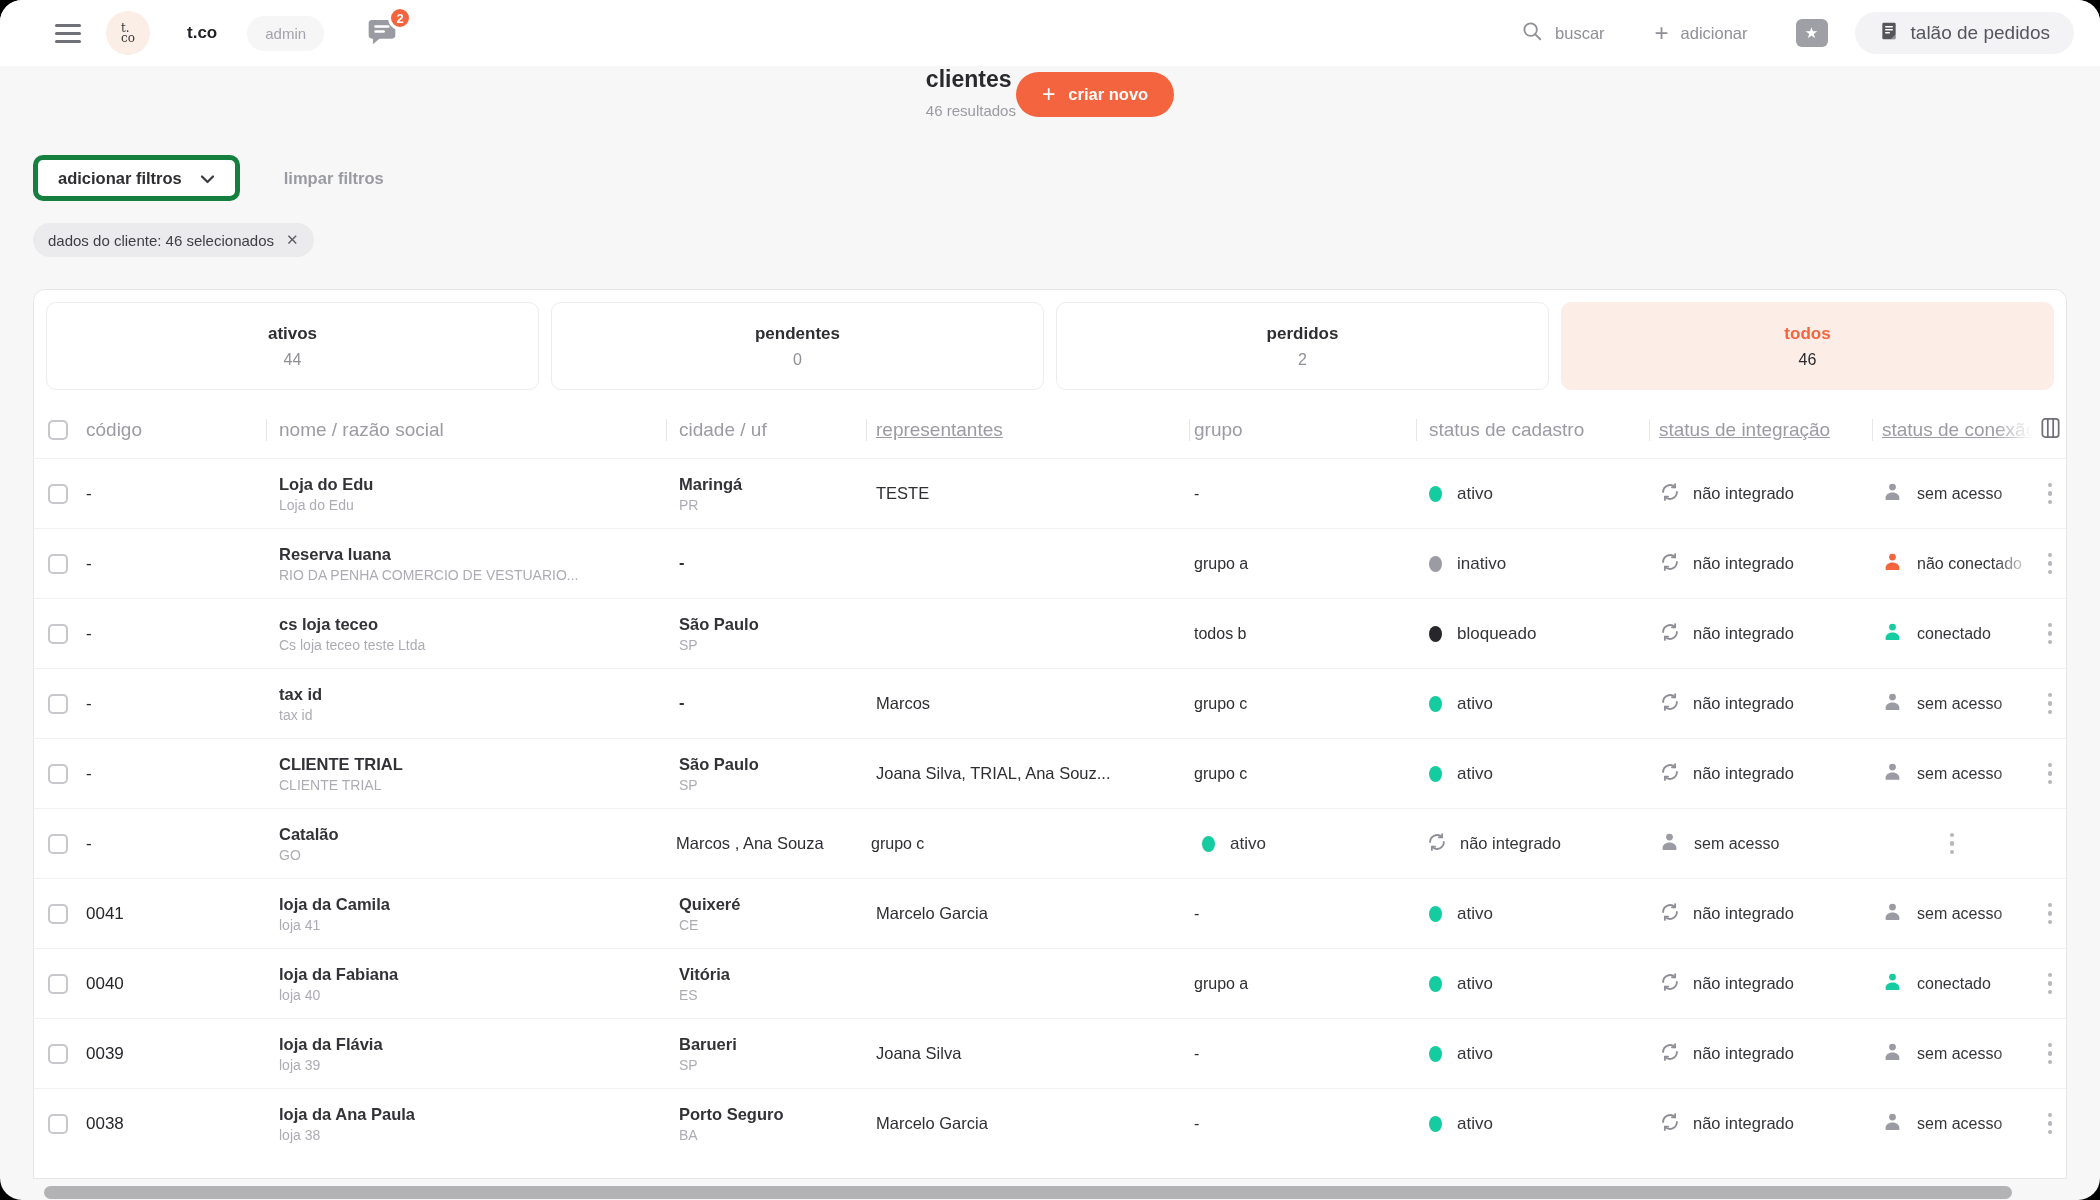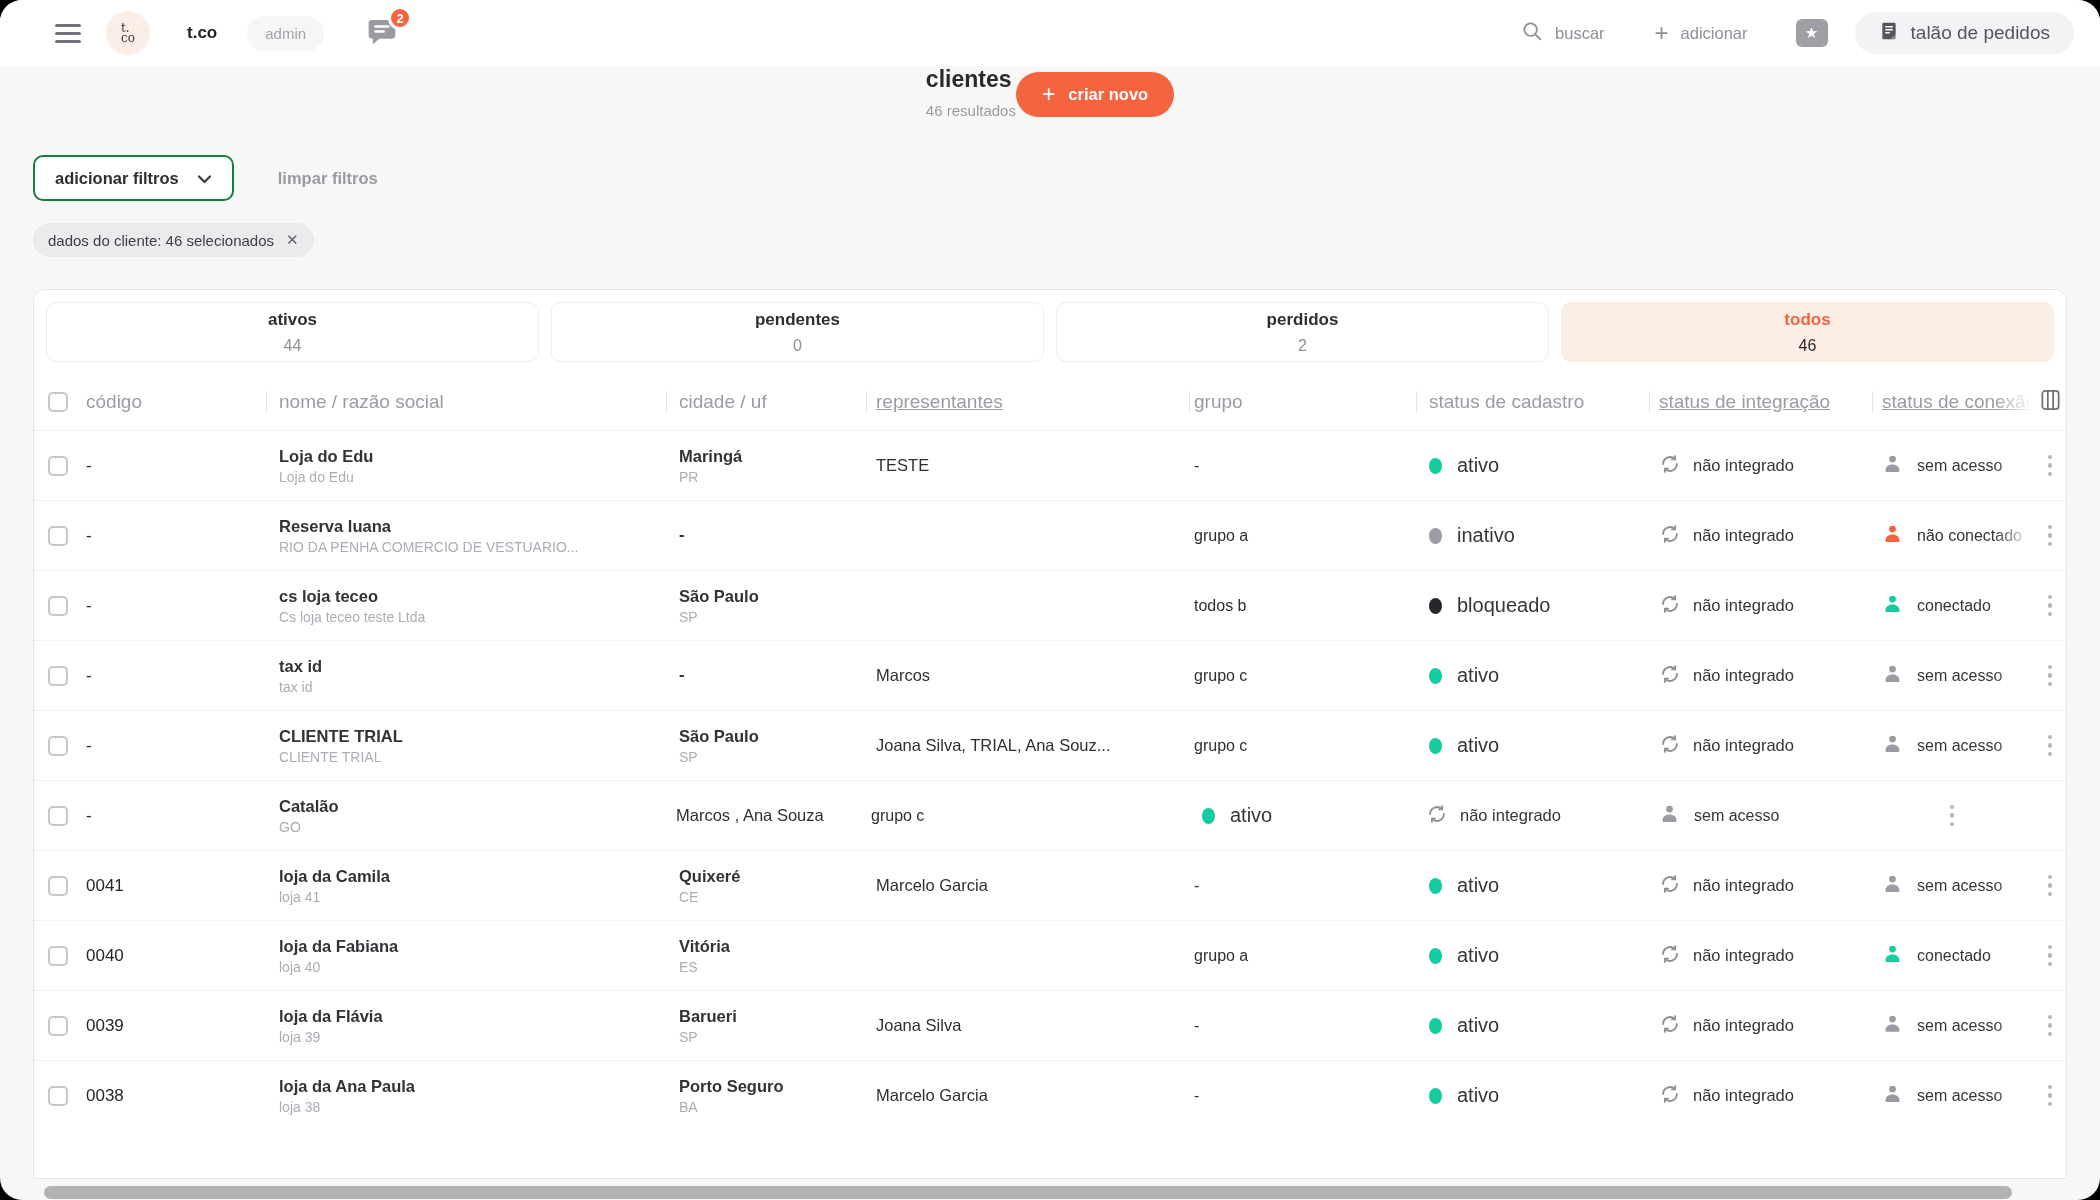--- a/index.html
+++ b/index.html
@@ -32,33 +32,33 @@
   
   main{padding:0 33px;}
   .page-head{display:flex;justify-content:center;align-items:flex-start;}
   .page-title{font-size:23px;font-weight:700;color:#2A2A2E;}
   .results{margin-top:9px;font-size:15px;color:#9A9AA2;}
   .create-btn{margin-top:6px;height:45px;padding:0 26px;border:none;border-radius:23px;background:#F4643F;color:#fff;
     font-size:16.5px;font-weight:700;display:flex;align-items:center;gap:13px;cursor:pointer;font-family:inherit;}
   .create-btn .plus{font-size:23px;font-weight:400;line-height:1;}
 
   .filters-row{margin-top:36px;display:flex;align-items:center;gap:44px;}
-  .add-filters-btn{height:46px;padding:0 20px;background:#fff;border:2px solid #15803d;border-radius:10px;display:flex;
+  .add-filters-btn{height:46px;padding:0 20px;background:#fff;border:5px solid #15803d;border-radius:10px;display:flex;
     align-items:center;gap:18px;font-size:16.5px;font-weight:700;color:#2F2F33;cursor:pointer;font-family:inherit;}
   .clear-filters{font-size:16.5px;font-weight:600;color:#9A9AA2;cursor:pointer;}
 
   .chip-row{margin-top:22px;}
   .chip{display:inline-flex;align-items:center;gap:12px;height:34px;padding:0 15px;background:#EBEBED;border-radius:17px;
     font-size:15px;color:#3E3E44;}
   .chip-x{color:#5F5F66;font-size:15px;cursor:pointer;}
 
   
   .table-card{margin-top:32px;background:#fff;border:1px solid #E6E6EA;border-radius:12px 12px 0 0;height:890px;position:relative;}
   .tabs{display:grid;grid-template-columns:repeat(4,1fr);gap:12px;padding:12px;}
-  .tab{height:60px;border:1px solid #EDEDF0;border-radius:10px;background:#fff;display:flex;flex-direction:column;
+  .tab{height:88px;border:1px solid #EDEDF0;border-radius:10px;background:#fff;display:flex;flex-direction:column;
     align-items:center;justify-content:center;gap:7px;cursor:pointer;}
   .tab .t-label{font-size:17px;font-weight:700;color:#2F2F33;}
   .tab .t-count{font-size:16px;font-weight:400;color:#8F8F97;}
   .tab.active{background:#FCEDE7;border-color:#FCEDE7;}
   .tab.active .t-label{color:#F4643F;}
   .tab.active .t-count{color:#2A2A2E;}
 
   .grid{display:grid;grid-template-columns:52px 180px 400px 200px 323px 227px 233px 223px 160px 36px;}
   .thead{height:56px;align-items:center;font-size:19px;color:#9B9BA3;}
   .th{position:relative;padding-left:13px;white-space:nowrap;overflow:hidden;}
@@ -70,21 +70,21 @@
 
   .tr{height:70px;align-items:center;border-top:1px solid #F1F1F3;background:#fff;}
   .cb{width:20px;height:20px;border:2px solid #C7C7CC;border-radius:5px;background:#fff;cursor:pointer;}
   .c-code{font-size:17px;color:#26262B;}
   .two-line .main{font-size:16.5px;font-weight:700;color:#323237;white-space:nowrap;overflow:hidden;}
   .two-line .sub{font-size:14px;color:#ACACB4;margin-top:3px;white-space:nowrap;overflow:hidden;}
   .c-name{padding-left:13px;overflow:hidden;}
   .c-city{padding-left:13px;overflow:hidden;}
   .c-reps{padding-left:10px;font-size:16.5px;color:#2F2F33;white-space:nowrap;overflow:hidden;}
   .c-group{padding-left:5px;font-size:16px;color:#2F2F33;}
-  .c-reg{padding-left:13px;display:flex;align-items:center;gap:15px;font-size:20px;color:#35353A;}
+  .c-reg{padding-left:13px;display:flex;align-items:center;gap:15px;font-size:17px;color:#35353A;}
   .reg-dot{width:13px;height:16px;border-radius:50%;flex:none;}
   .c-int{padding-left:10px;display:flex;align-items:center;gap:12px;font-size:16.5px;color:#35353A;white-space:nowrap;}
   .c-conn{padding-left:10px;display:flex;align-items:center;gap:14px;font-size:16px;color:#35353A;
     position:relative;overflow:hidden;white-space:nowrap;height:100%;}
   .fade-r::after{content:"";position:absolute;right:0;top:0;bottom:0;width:38px;background:linear-gradient(to right,rgba(255,255,255,0),#fff);}
   .c-menu{display:flex;align-items:center;justify-content:center;}
   .menu-dots{display:flex;flex-direction:column;gap:4px;cursor:pointer;padding:4px;}
   .menu-dots i{width:4.5px;height:4.5px;border-radius:50%;background:#B6B6BC;}
   .th-colicon{display:flex;align-items:center;justify-content:center;padding-left:0;}
 

